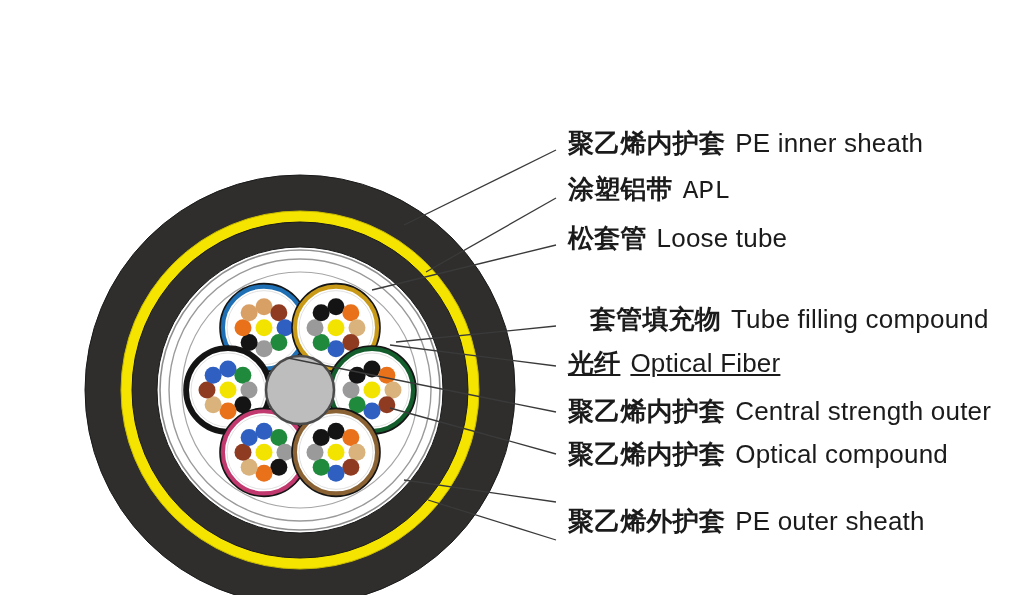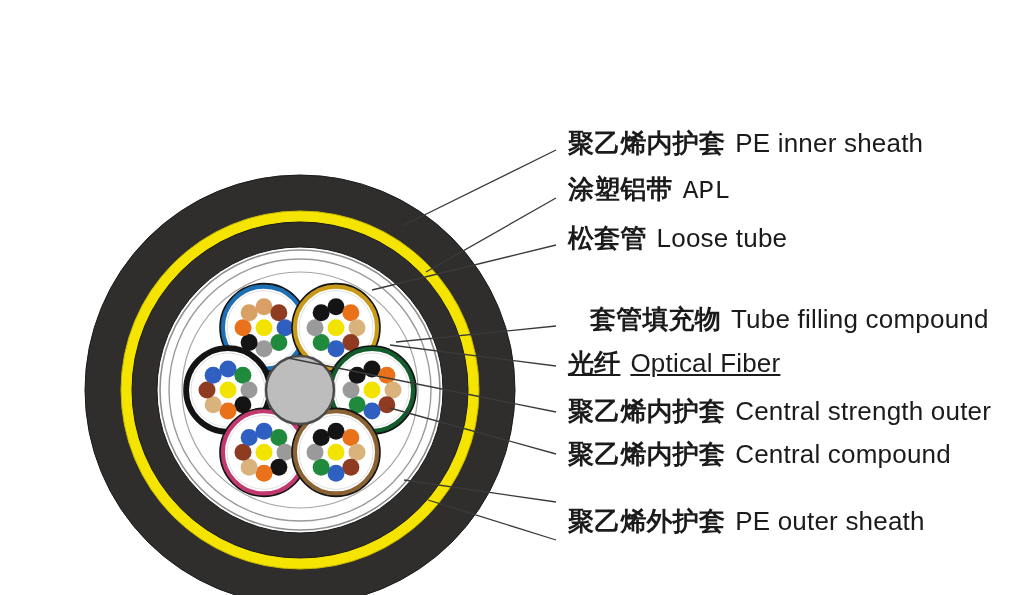--- a/index.html
+++ b/index.html
@@ -177,17 +177,17 @@
       </g>
   </svg>
 
   <div class="label-layer" id="label-layer">
       <div class="callout-label" style="left: 568px; top: 90px;"><span class="cn">聚乙烯内护套</span><span class="gap"> </span><span class="en">PE inner sheath</span></div>
       <div class="callout-label" style="left: 568px; top: 138px; font-family: Liberation Mono, monospace;"><span class="cn">涂塑铝带</span><span class="gap"> </span><span class="en">APL</span></div>
       <div class="callout-label" style="left: 568px; top: 185px;"><span class="cn">松套管</span><span class="gap"> </span><span class="en">Loose tube</span></div>
       <div class="callout-label" style="left: 590px; top: 266px;"><span class="cn">套管填充物</span><span class="gap"> </span><span class="en">Tube filling compound</span></div>
       <div class="callout-label" style="left: 568px; top: 310px; text-decoration: underline;"><span class="cn">光纤</span><span class="gap"> </span><span class="en">Optical Fiber</span></div>
       <div class="callout-label" style="left: 568px; top: 358px;"><span class="cn">聚乙烯内护套</span><span class="gap"></span><span class="en">Central strength outer</span></div>
-      <div class="callout-label" style="left: 568px; top: 401px;"><span class="cn">聚乙烯内护套</span><span class="gap"> </span><span class="en">Central compound</span></div>
+      <div class="callout-label" style="left: 568px; top: 401px;"><span class="cn">聚乙烯内护套</span><span class="gap"> </span><span class="en">Optical compound</span></div>
       <div class="callout-label" style="left: 568px; top: 468px;"><span class="cn">聚乙烯外护套</span><span class="gap"> </span><span class="en">PE outer sheath</span></div>
     </div>
 
 </div>
 
 </body></html>

